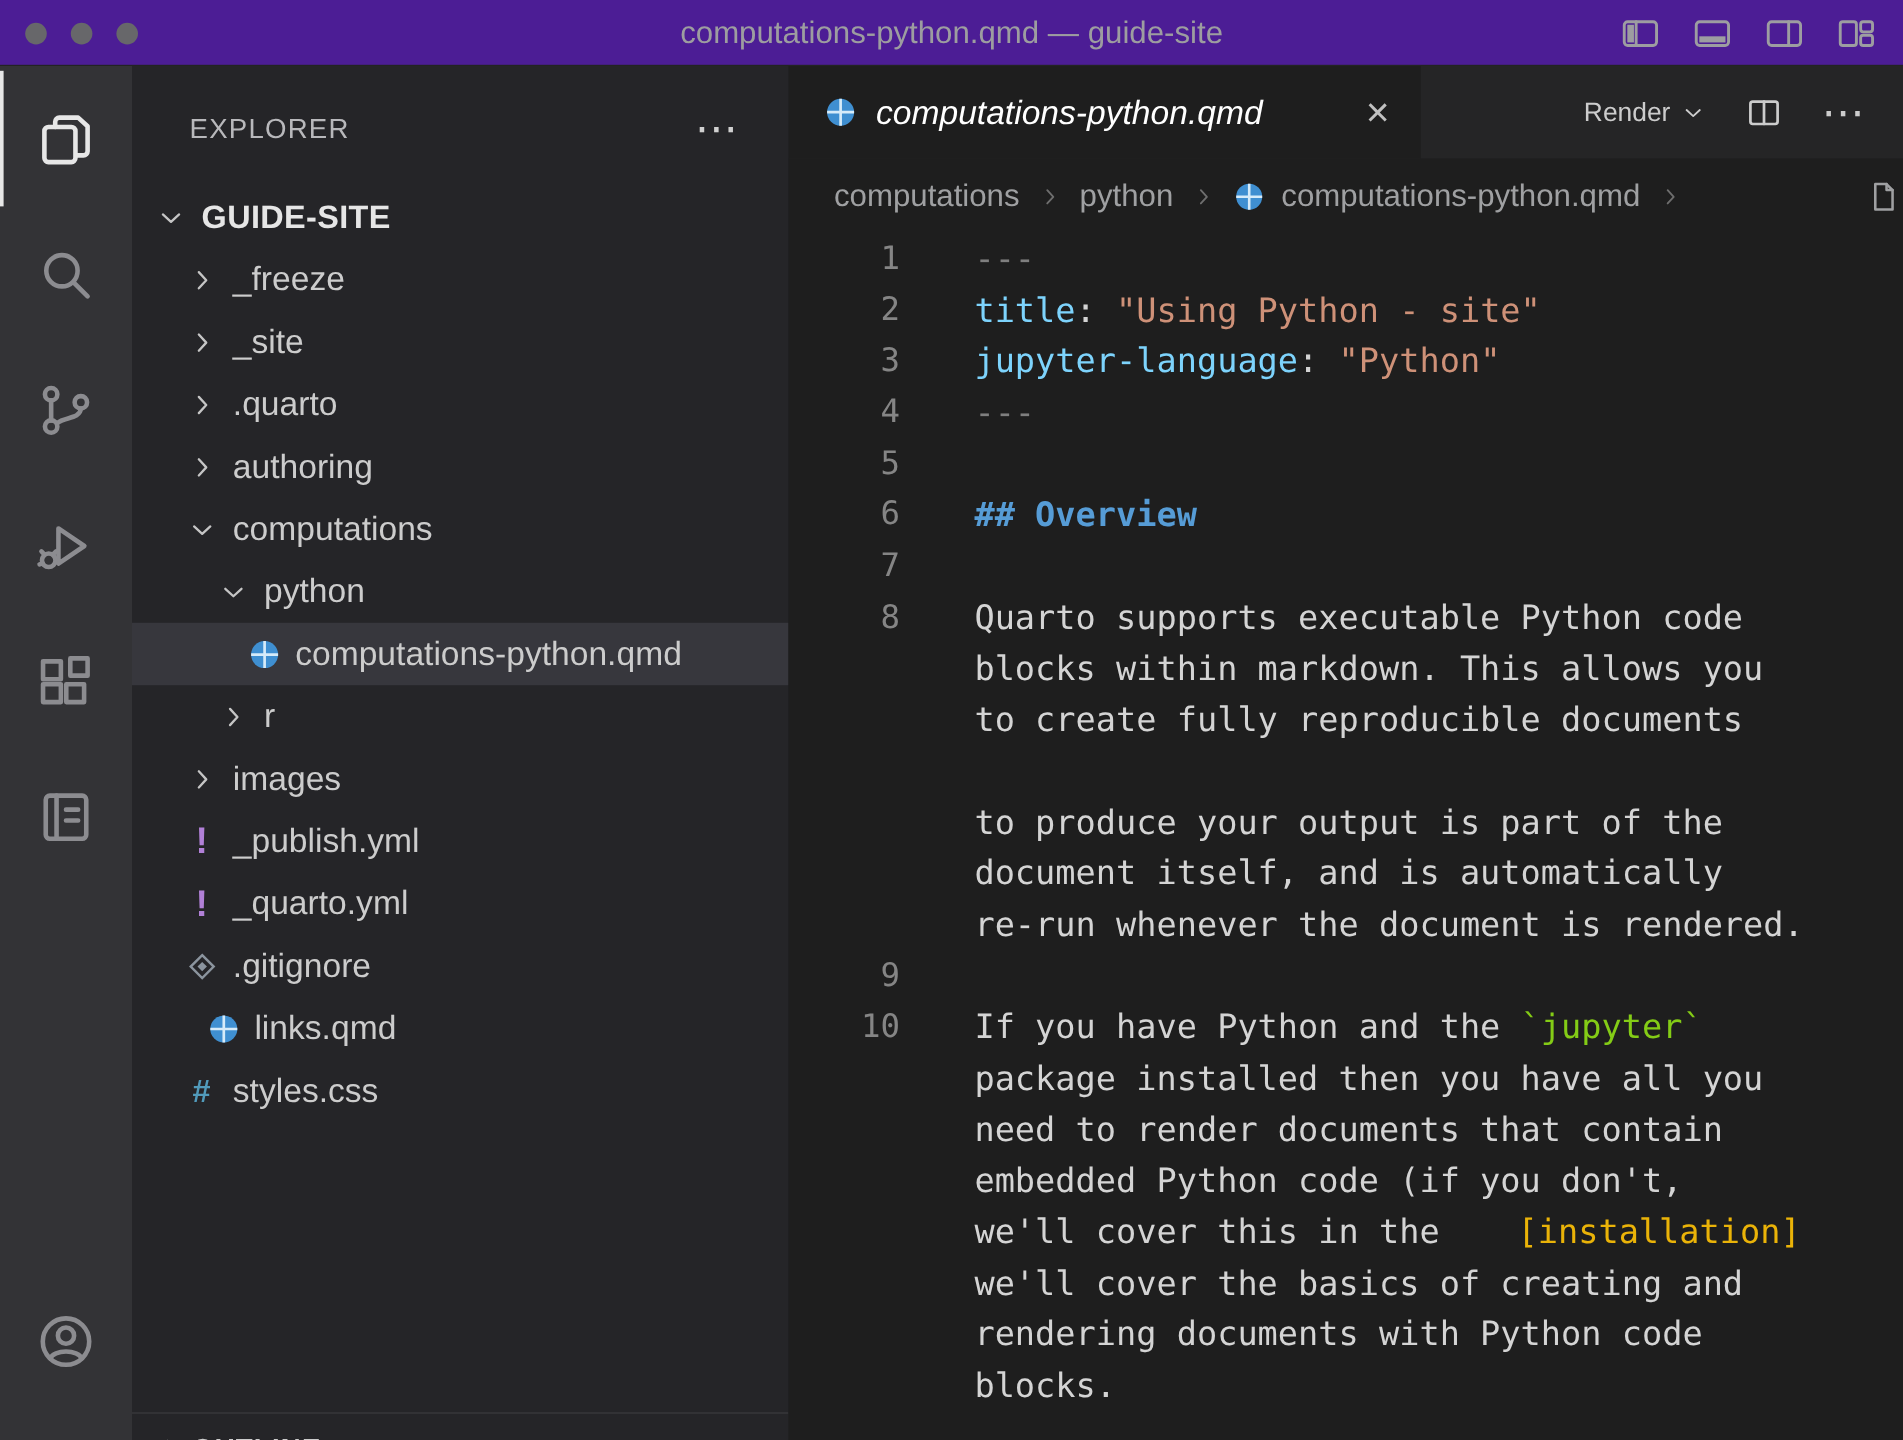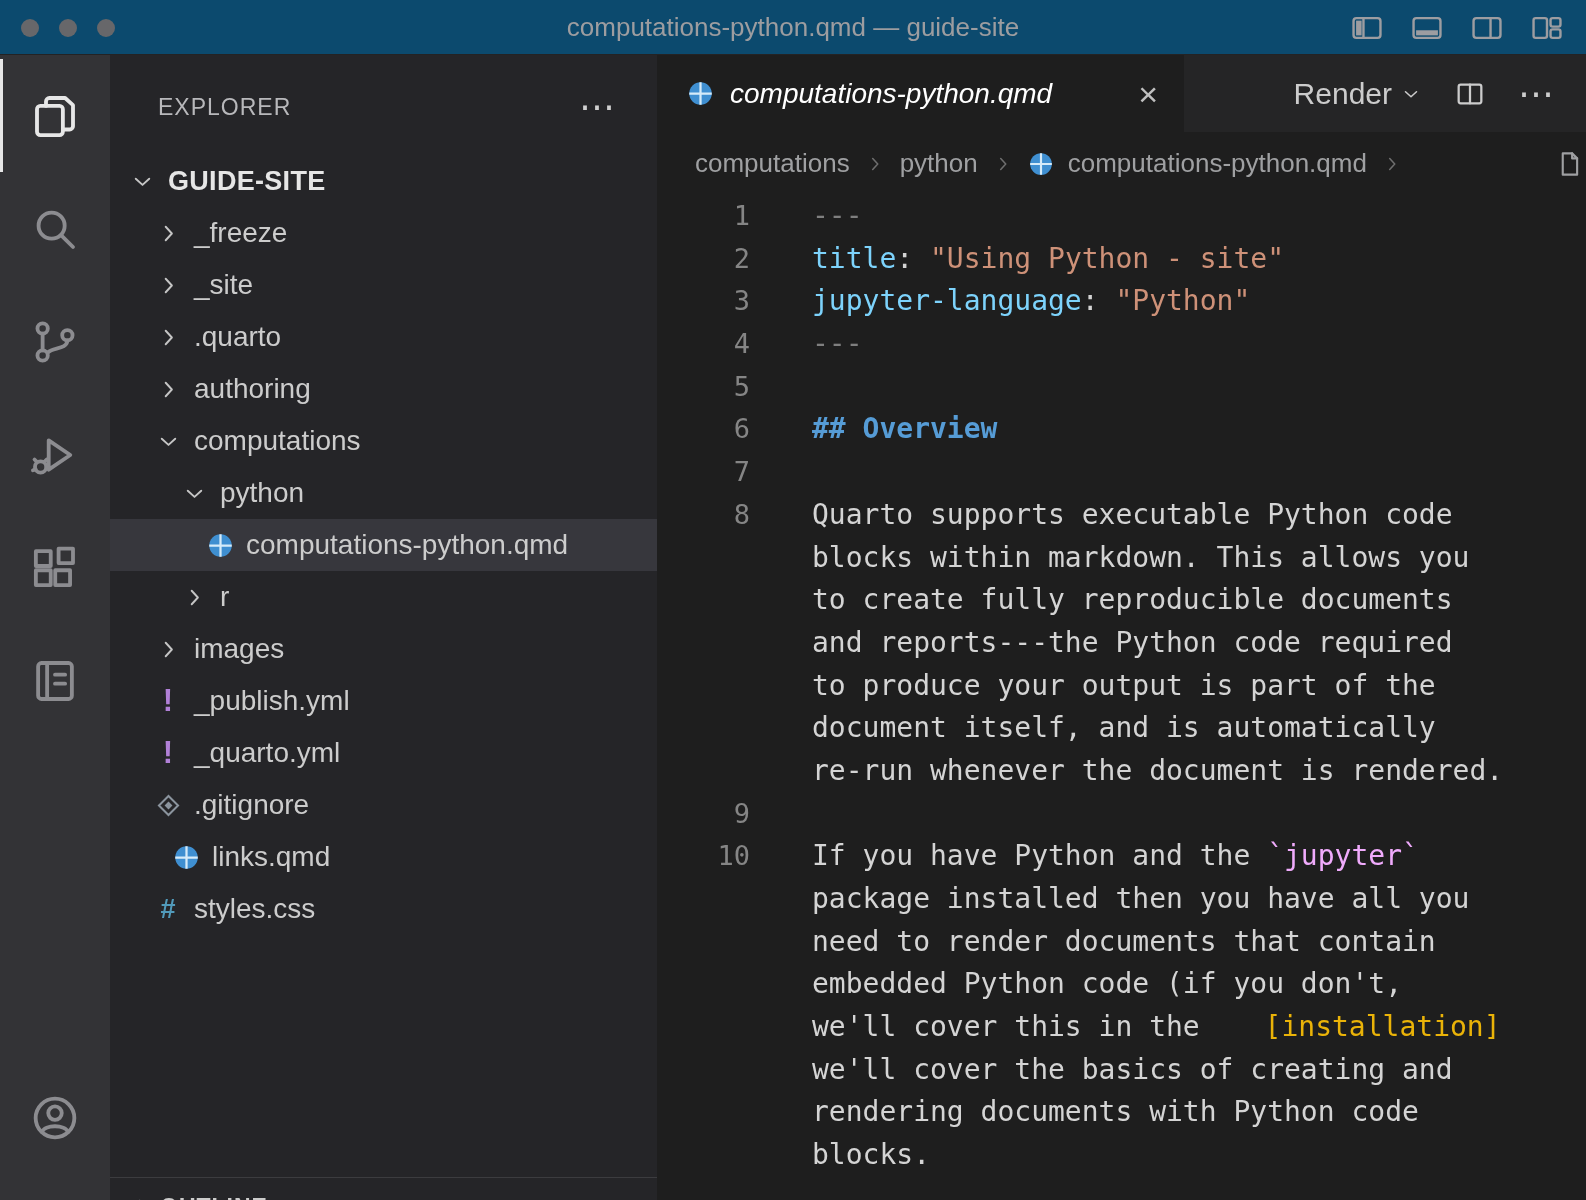--- a/index.html
+++ b/index.html
@@ -4,21 +4,21 @@
 <style>
   html,body{margin:0;padding:0;}
   body{
     width:1586px;height:1200px;overflow:hidden;background:#1e1e1e;
     font-family:"Liberation Sans",sans-serif;cursor:default;
     -webkit-user-select:none;user-select:none;
   }
   .window{width:1586px;height:1200px;display:flex;flex-direction:column;}
 
   
-  .titlebar{height:55px;background:#0c4a6e;position:relative;flex-shrink:0;border-bottom:1px solid #232324;box-sizing:border-box;}
+  .titlebar{height:55px;background:#4c1d95;position:relative;flex-shrink:0;border-bottom:1px solid #232324;box-sizing:border-box;}
   .traffic{position:absolute;left:21px;top:0;height:55px;display:flex;align-items:center;gap:20px;}
   .light{width:18px;height:18px;border-radius:50%;background:#67676a;display:inline-block;}
   .window-title{position:absolute;left:0;right:0;top:0;height:55px;display:flex;align-items:center;justify-content:center;color:#9d9da0;font-size:26px;}
   .layout-icons{position:absolute;right:22px;top:0;height:55px;display:flex;align-items:center;gap:26px;color:#9d9da1;}
   .layout-icons .icn{width:34px;height:34px;}
 
   
   .main{display:flex;height:1145px;flex-shrink:0;}
 
   
@@ -47,41 +47,41 @@
   .outline-row{position:absolute;left:0;top:1122px;width:100%;height:60px;border-top:1px solid #3c3c3f;background:#252528;display:flex;align-items:center;padding-left:14px;box-sizing:border-box;font-weight:bold;color:#cccccc;font-size:23px;letter-spacing:1px;}
 
   
   .editor{flex:1;min-width:0;display:flex;flex-direction:column;background:#1e1e1e;}
   .tabbar{height:77px;background:#252526;display:flex;align-items:stretch;flex-shrink:0;}
   .tab{width:527px;background:#1e1e1e;display:flex;align-items:center;padding:0 26px 0 30px;box-sizing:border-box;gap:16px;flex-shrink:0;}
   .tab-icon{width:27px;height:27px;display:inline-flex;flex-shrink:0;}
   .tab-label{font-style:italic;color:#ffffff;font-size:28px;white-space:nowrap;}
   .tab-close{margin-left:auto;color:#c0c0c0;font-size:34px;line-height:1;}
   .tab-actions{margin-left:auto;display:flex;align-items:center;gap:32px;padding-right:32px;color:#cccccc;}
-  .render{display:flex;align-items:center;gap:8px;font-size:30px;color:#cccccc;}
+  .render{display:flex;align-items:center;gap:8px;font-size:22px;color:#cccccc;}
   .render .icn{width:22px;height:22px;}
   .tab-actions .split{width:32px;height:32px;}
   .tab-actions .more{font-size:36px;line-height:20px;color:#cccccc;}
 
   .breadcrumbs{height:63px;display:flex;align-items:center;padding-left:38px;gap:14px;color:#9fa0a2;font-size:26px;position:relative;flex-shrink:0;}
   .crumb{white-space:nowrap;}
   .crumb-sep{width:22px;height:22px;color:#6e6e6e;display:inline-flex;}
   .crumb-icn{width:26px;height:26px;display:inline-flex;}
   .bc-end{position:absolute;right:2px;width:30px;height:30px;color:#9fa0a2;display:inline-flex;}
 
   .codewrap{flex:1;overflow:hidden;font-family:"DejaVu Sans Mono",monospace;font-size:28px;}
   .vline{height:42.7px;line-height:42.7px;display:flex;white-space:pre;}
   .ln{width:93px;text-align:right;color:#858585;flex-shrink:0;font-size:27px;}
   .lt{padding-left:62px;}
   .seg-meta{color:#7f7f7f;}
   .seg-key{color:#7dd3fc;}
   .seg-plain{color:#d4d4d4;}
   .seg-str{color:#ce9178;}
   .seg-heading{color:#569cd6;font-weight:bold;}
-  .seg-code{color:#f0abfc;}
+  .seg-code{color:#84cc16;}
   .seg-link{color:#eab308;margin-left:48px;}
   .seg-url{color:#ce9178;text-decoration:underline;}
 
   .icn svg{width:100%;height:100%;display:block;}
   .icn{display:inline-flex;}
 </style>
 </head>
 <body>
 
 <div class="window">
@@ -417,21 +417,21 @@
           <div class="vline"><div class="ln">1</div><div class="lt"><span class="seg-meta">---</span></div></div>
           <div class="vline"><div class="ln">2</div><div class="lt"><span class="seg-key">title</span><span class="seg-plain">: </span><span class="seg-str">"Using Python - site"</span></div></div>
           <div class="vline"><div class="ln">3</div><div class="lt"><span class="seg-key">jupyter-language</span><span class="seg-plain">: </span><span class="seg-str">"Python"</span></div></div>
           <div class="vline"><div class="ln">4</div><div class="lt"><span class="seg-meta">---</span></div></div>
           <div class="vline"><div class="ln">5</div><div class="lt"></div></div>
           <div class="vline"><div class="ln">6</div><div class="lt"><span class="seg-heading">## Overview</span></div></div>
           <div class="vline"><div class="ln">7</div><div class="lt"></div></div>
           <div class="vline"><div class="ln">8</div><div class="lt"><span class="seg-plain">Quarto supports executable Python code</span></div></div>
           <div class="vline"><div class="ln"></div><div class="lt"><span class="seg-plain">blocks within markdown. This allows you</span></div></div>
           <div class="vline"><div class="ln"></div><div class="lt"><span class="seg-plain">to create fully reproducible documents</span></div></div>
-          <div class="vline"><div class="ln"></div><div class="lt"><span class="seg-plain">and reports---the Python code required</span></div></div>
+          <div class="vline"><div class="ln"></div></div>
           <div class="vline"><div class="ln"></div><div class="lt"><span class="seg-plain">to produce your output is part of the</span></div></div>
           <div class="vline"><div class="ln"></div><div class="lt"><span class="seg-plain">document itself, and is automatically</span></div></div>
           <div class="vline"><div class="ln"></div><div class="lt"><span class="seg-plain">re-run whenever the document is rendered.</span></div></div>
           <div class="vline"><div class="ln">9</div><div class="lt"></div></div>
           <div class="vline"><div class="ln">10</div><div class="lt"><span class="seg-plain">If you have Python and the </span><span class="seg-code">`jupyter`</span></div></div>
           <div class="vline"><div class="ln"></div><div class="lt"><span class="seg-plain">package installed then you have all you</span></div></div>
           <div class="vline"><div class="ln"></div><div class="lt"><span class="seg-plain">need to render documents that contain</span></div></div>
           <div class="vline"><div class="ln"></div><div class="lt"><span class="seg-plain">embedded Python code (if you don't,</span></div></div>
           <div class="vline"><div class="ln"></div><div class="lt"><span class="seg-plain">we'll cover this in the </span><span class="seg-link">[installation]</span></div></div>
           <div class="vline"><div class="ln"></div><div class="lt"><span class="seg-plain">we'll cover the basics of creating and</span></div></div>

